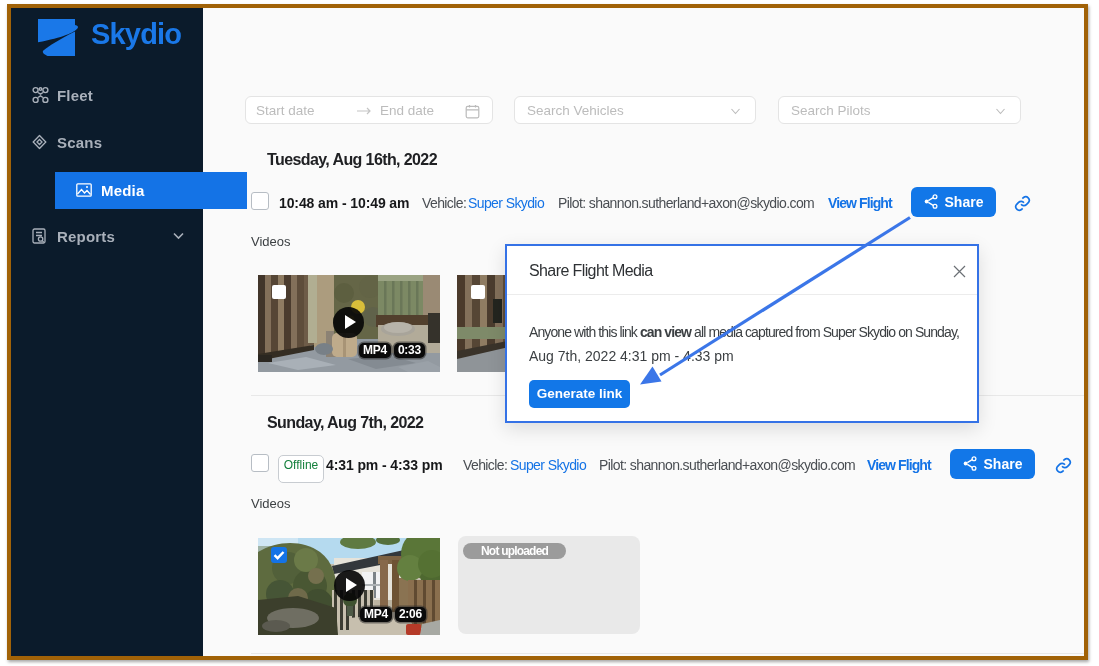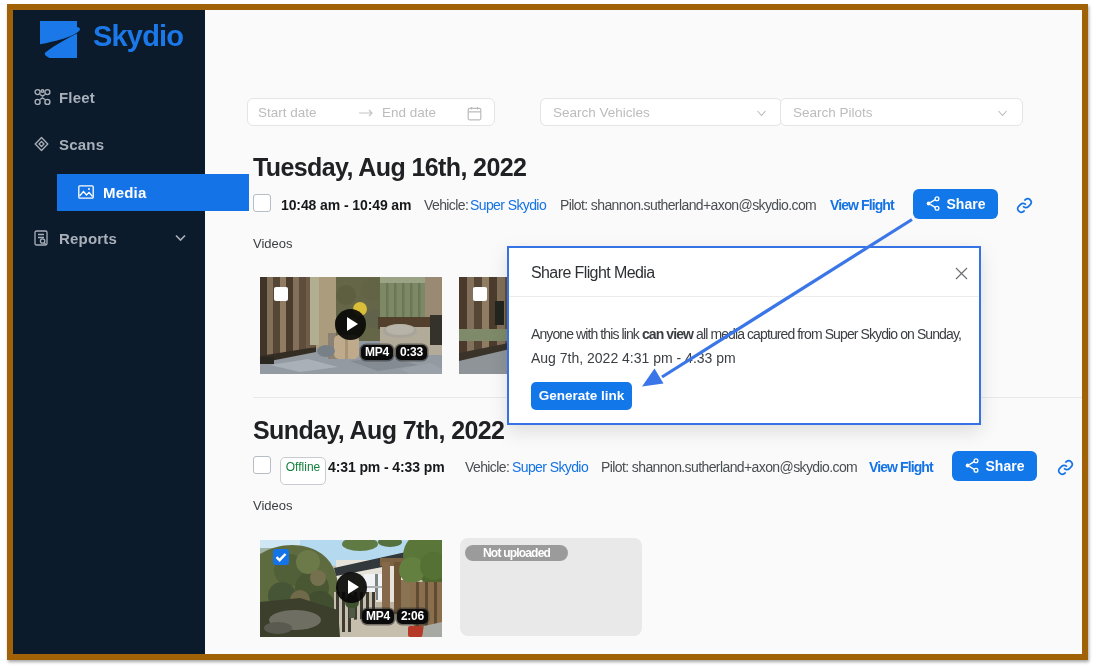--- a/index.html
+++ b/index.html
@@ -1,43 +1,43 @@
 <!DOCTYPE html>
 <html><head>
 <meta charset="utf-8">
 <style>
 * { margin:0; padding:0; box-sizing:border-box; }
 html,body { width:1099px; height:666px; background:#ffffff; font-family:"Liberation Sans", sans-serif; overflow:hidden; }
 #frame {
   position:absolute; left:7px; top:4px; width:1080.5px; height:656px;
-  border:6px solid #a16207; background:#fafafa; overflow:hidden;
+  border:4px solid #a16207; background:#fafafa; overflow:hidden;
   box-shadow:1px 2px 3px rgba(0,0,0,0.35);
 }
 .abs { position:absolute; }
 
 #sidebar { position:absolute; left:0; top:0; width:192px; height:652px; background:#0b1b2b; }
 .navitem { position:absolute; left:0; width:192px; height:37px; }
 .navitem .nicon { position:absolute; left:21px; top:50%; transform:translateY(-50%); }
 .navitem .nlabel { position:absolute; left:46px; top:50%; transform:translateY(-50%); font-size:15px; font-weight:bold; color:#a9b0ba; letter-spacing:0.2px; }
 #nav-media { background:#1473e6; }
 #nav-media .nlabel { color:#ffffff; }
 .chev { position:absolute; right:19px; top:50%; transform:translateY(-50%); }
 
 #topbar { position:absolute; left:192px; top:0; right:0; height:54px; background:#1170dd; }
 #topbar .xicon { position:absolute; left:9px; top:23px; width:14px; height:14px; }
 #topbar .sel { position:absolute; left:45px; top:23px; font-size:14px; font-weight:bold; color:#ffffff; letter-spacing:-0.7px; }
 
 .finput { position:absolute; top:88px; height:28px; background:#ffffff; border:1px solid #e4e4e4; border-radius:6px; font-size:13.5px; color:#bcbcbc; }
 #f-date { left:234px; width:248px; }
-#f-veh  { left:503px; width:242px;margin-left:24px; }
+#f-veh  { left:503px; width:242px; }
 #f-pil  { left:767px; width:243px; }
 .finput .ph { position:absolute; top:6px; }
 .fchev { position:absolute; top:9px; width:11px; height:11px; }
 
-.dayhead { position:absolute; left:240px; font-size:25px; font-weight:bold; color:#202124; letter-spacing:-0.6px;text-align:right; }
+.dayhead { position:absolute; left:256px; font-size:16px; font-weight:bold; color:#202124; letter-spacing:-0.6px;text-align:right; }
 .rt { position:absolute; font-size:14px; color:#4a4e53; white-space:nowrap; }
 .tm { letter-spacing:-0.1px; }
 .gtxt { letter-spacing:-0.6px; }
 .cbox { position:absolute; width:18px; height:18px; border:1.5px solid #b7bdc4; border-radius:3px; background:#fff; }
 .b { font-weight:bold; color:#17181a; }
 .blue { color:#1473e6; letter-spacing:-0.6px; }
 .vflight { font-weight:bold; color:#1473e6; letter-spacing:-0.9px; }
 .sharebtn { position:absolute; width:85px; height:30px; background:#1277e8; border-radius:6px; color:#fff; font-size:14px; font-weight:bold; text-align:center; line-height:30px; }
 .sharebtn svg { vertical-align:-2px; margin-right:7px; }
 .offl { position:absolute; width:46px; height:28px; border:1px solid #c8ccd1; border-radius:5px; background:#fff; font-size:12px; line-height:19px; color:#15803d; text-align:center; }

